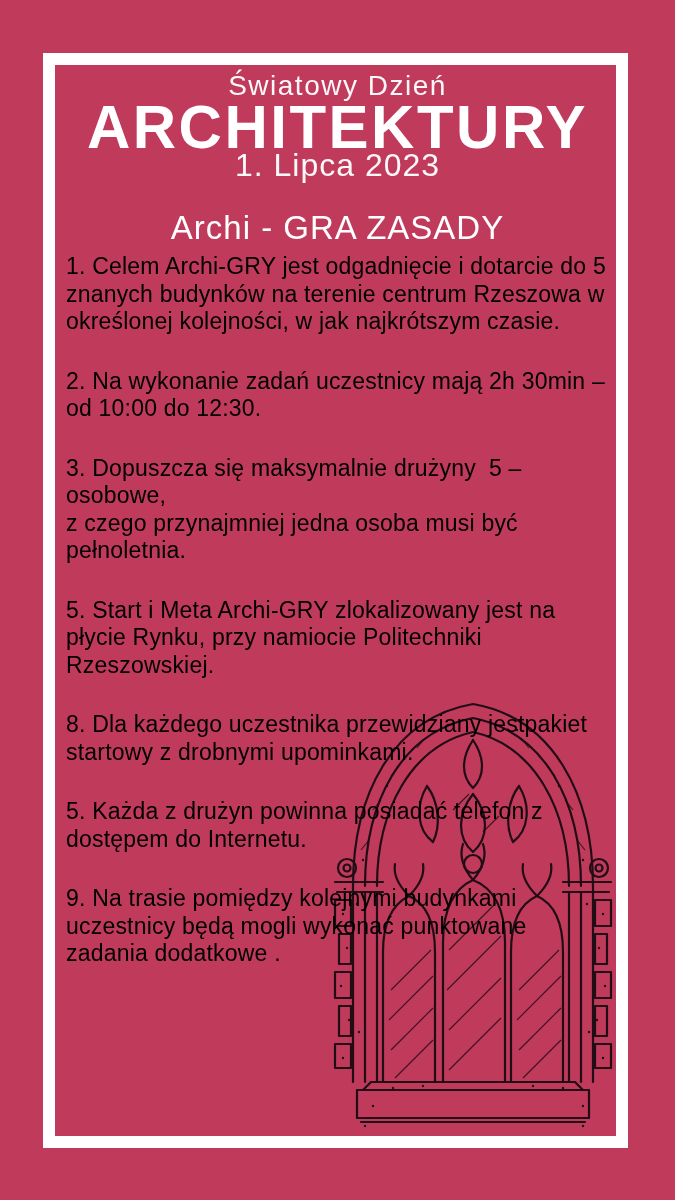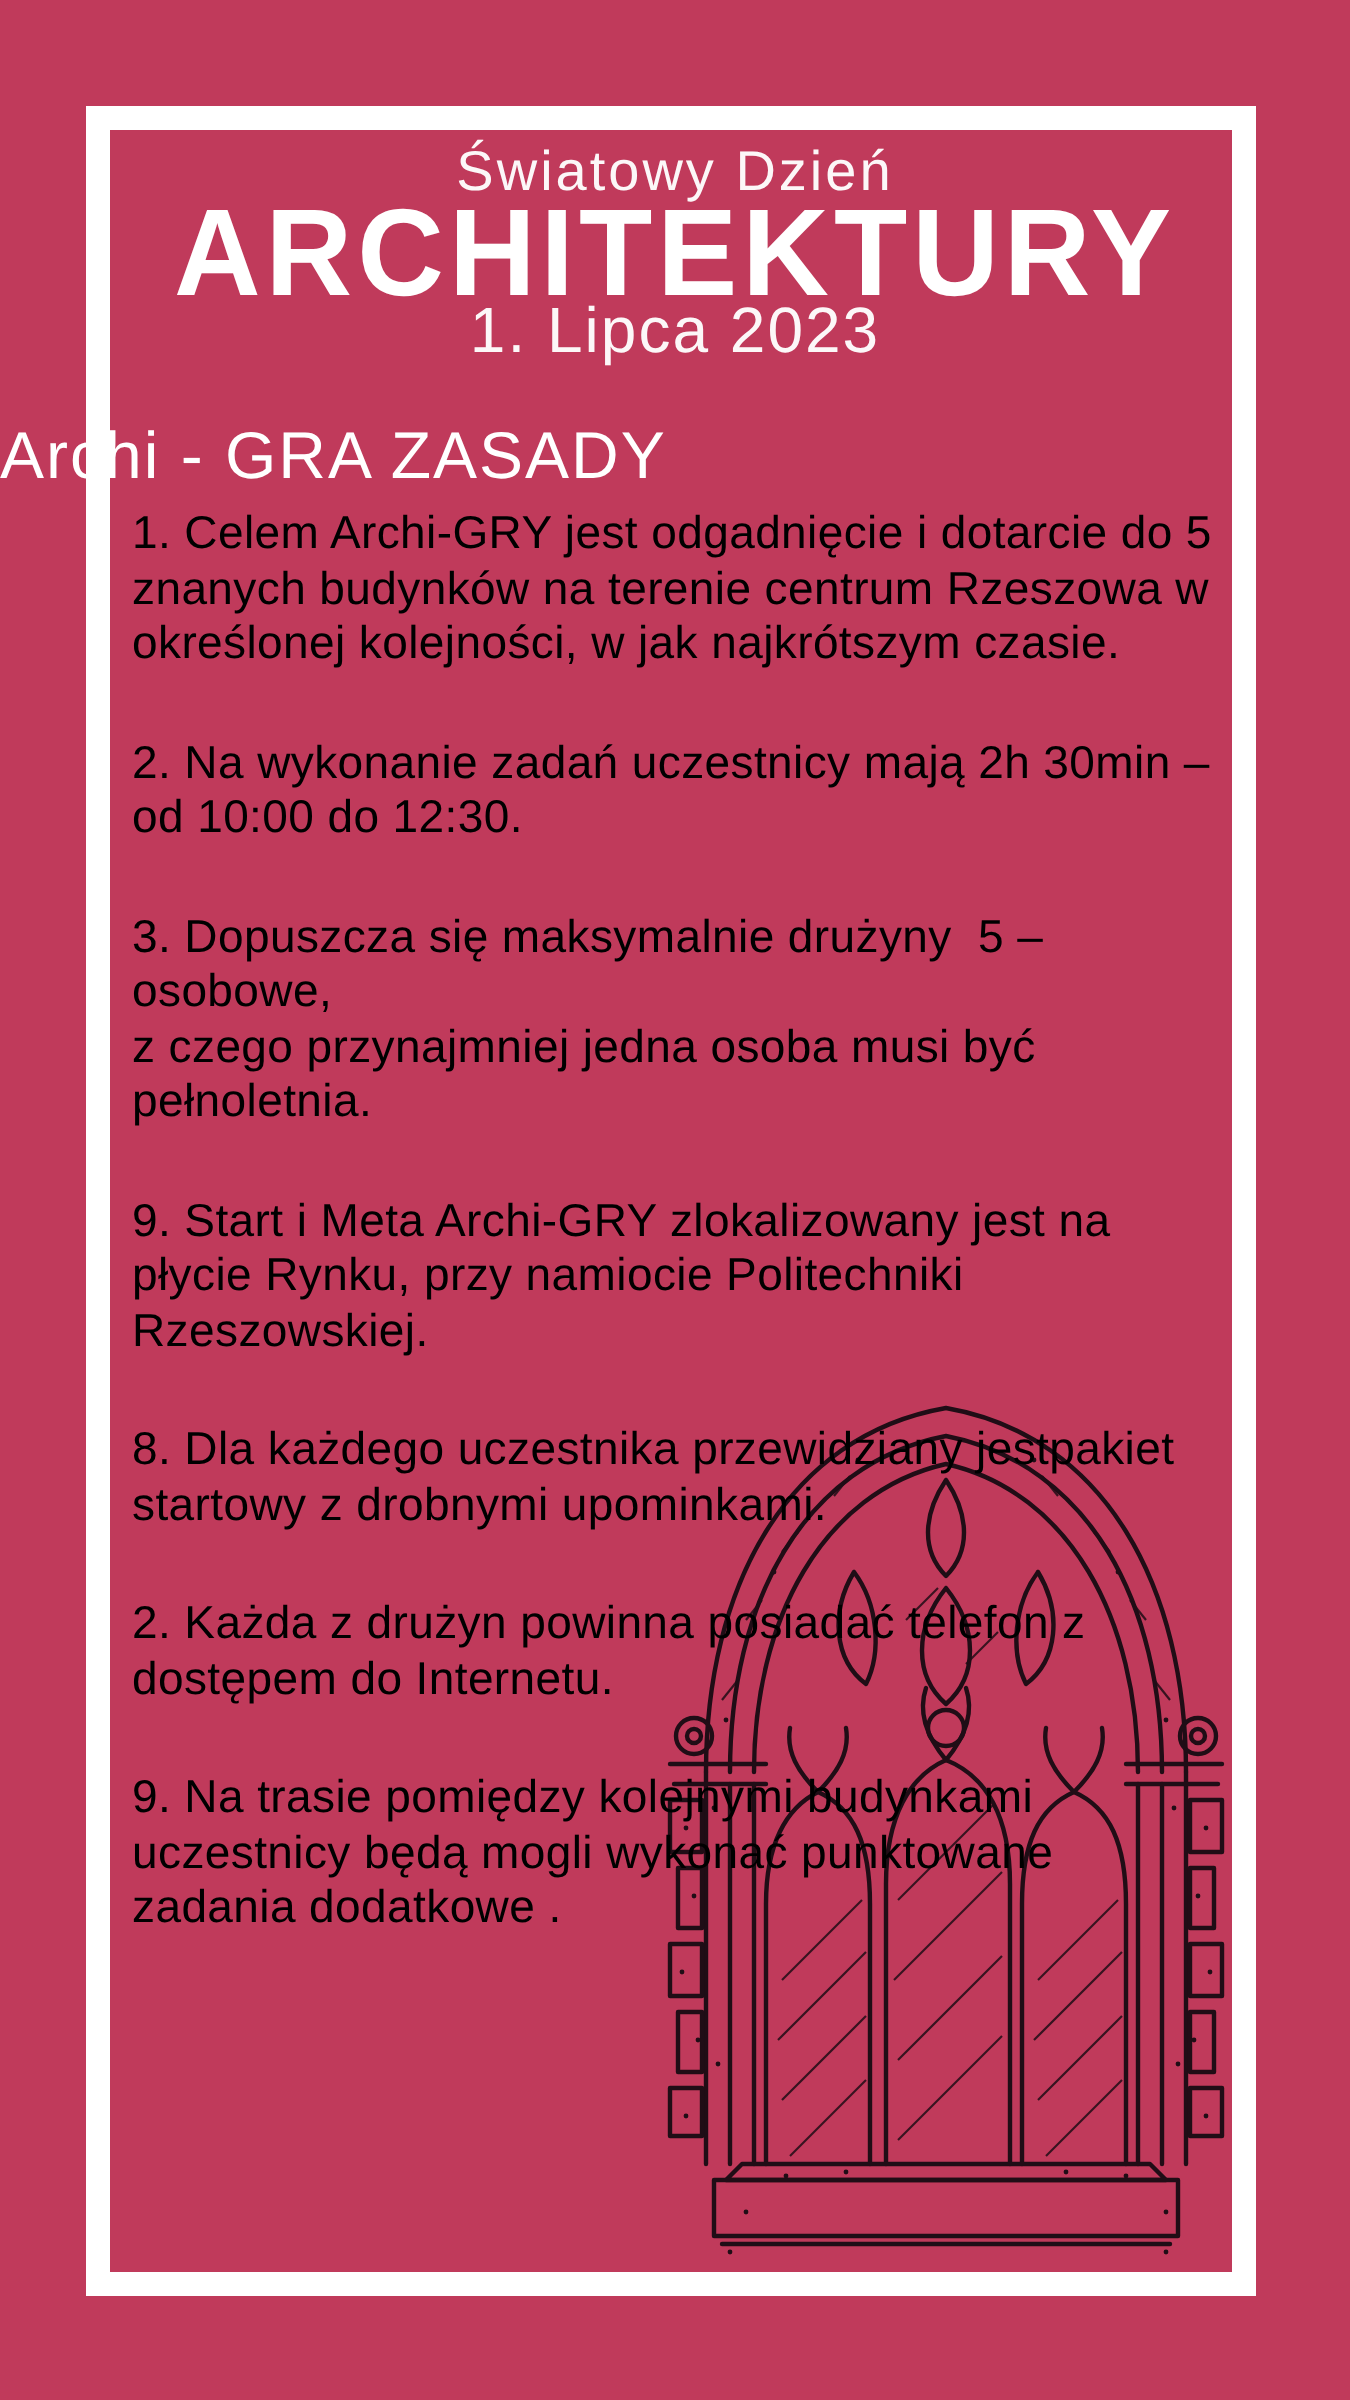--- a/index.html
+++ b/index.html
@@ -24,21 +24,21 @@
     letter-spacing:2.5px;z-index:4;
     font-family:"Liberation Sans",sans-serif;
     transform:scaleY(1.03);transform-origin:top center;
   }
   .date{
     position:absolute;left:0;right:0;top:149px;text-align:center;
     color:#ffffff;font-size:32px;line-height:32px;letter-spacing:1px;
     font-weight:400;opacity:.96;z-index:4;
   }
   .section-heading{
-    position:absolute;left:0;right:0;top:209px;text-align:left;
+    position:absolute;left:0;right:0;top:209px;text-align:center;
     color:#ffffff;font-size:33px;line-height:38px;letter-spacing:1px;
     font-weight:400;z-index:4;
   }
   .rules{
     position:absolute;left:66px;top:253px;width:548px;z-index:2;
   }
   .rules p{
     margin:0 0 32px 0;
     color:#000000;font-size:23px;line-height:27.5px;
     white-space:pre-line;letter-spacing:0.2px;font-weight:400;
@@ -179,25 +179,25 @@
 
   <div class="rules">
     <p>1. Celem Archi-GRY jest odgadnięcie i dotarcie do 5
 znanych budynków na terenie centrum Rzeszowa w
 określonej kolejności, w jak najkrótszym czasie.</p>
     <p>2. Na wykonanie zadań uczestnicy mają 2h 30min –
 od 10:00 do 12:30.</p>
     <p>3. Dopuszcza się maksymalnie drużyny &nbsp;5 – osobowe,
 z czego przynajmniej jedna osoba musi być
 pełnoletnia.</p>
-    <p>9. Start i Meta Archi-GRY zlokalizowany jest na
+    <p>5. Start i Meta Archi-GRY zlokalizowany jest na
 płycie Rynku, przy namiocie Politechniki
 Rzeszowskiej.</p>
     <p>8. Dla każdego uczestnika przewidziany jestpakiet
 startowy z drobnymi upominkami.</p>
-    <p>2. Każda z drużyn powinna posiadać telefon z
+    <p>5. Każda z drużyn powinna posiadać telefon z
 dostępem do Internetu.</p>
     <p>9. Na trasie pomiędzy kolejnymi budynkami
 uczestnicy będą mogli wykonać punktowane
 zadania dodatkowe .</p>
   </div>
 
 </div>
 
 </body></html>

